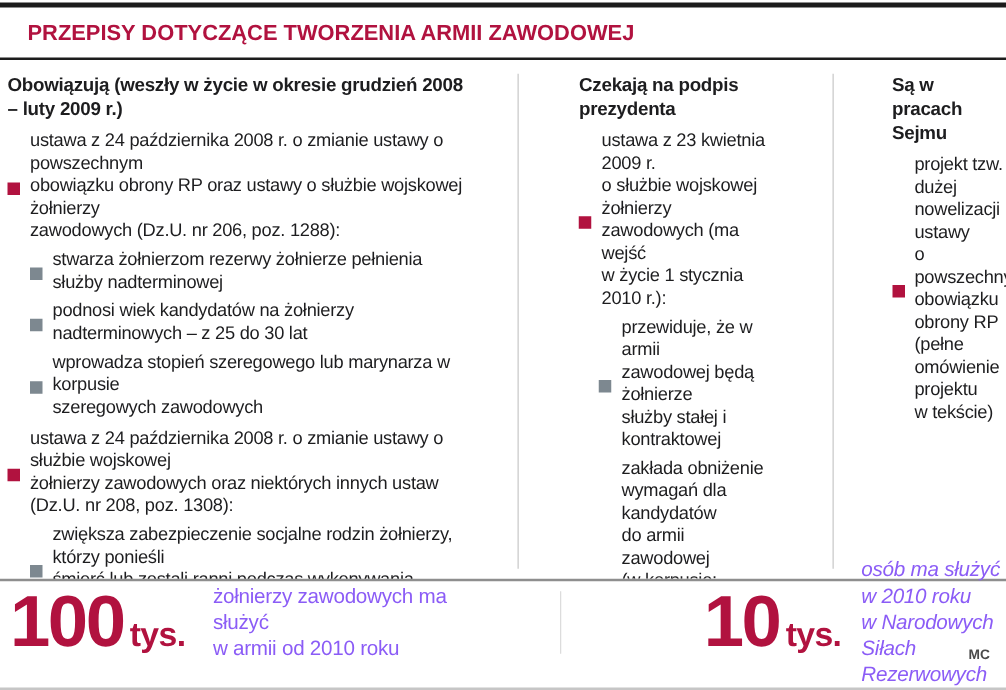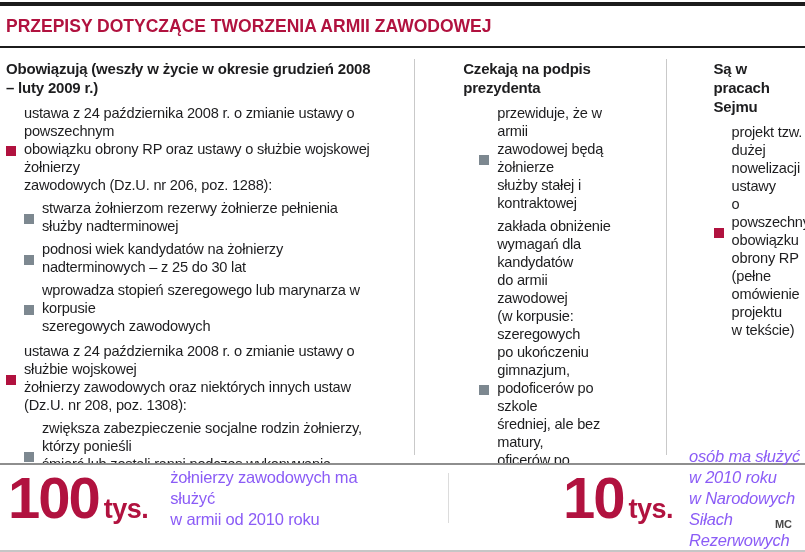--- a/index.html
+++ b/index.html
@@ -7,21 +7,21 @@
   body {
     font-family:"Liberation Sans","DejaVu Sans",sans-serif;
     color:#1d1d1f;
     letter-spacing:-0.2px;
   }
   .page { position:relative; width:805px; height:552px; }
 
   .rule-top   { height:4px; background:#1c1c1c; margin-top:2px; }
   .title {
     font-size:17.5px; font-weight:bold; color:#b1123f;
-    padding:10px 6px 9px 6px; letter-spacing:0;
+    padding:10px 6px 9px 22px; letter-spacing:0;
   }
   .rule-title { height:2px; background:#1c1c1c; }
 
   .columns { display:flex; height:415px; padding-top:11px; overflow:hidden;gap:36px; }
   .col { overflow:hidden; }
   .col1 { width:460px; padding:0 8px 0 6px; }
   .col2 { width:214px; padding:0 8px 0 12px; }
   .col3 { width:122px; padding:0 4px 0 11px; }
   .vdiv { width:1px; background:#c9c9c9; margin-bottom:8px; }
 
@@ -121,20 +121,27 @@
 śmierć lub zostali ranni podczas wykonywania obowiązków</p>
       </div>
 
     </section>
 
     <div class="vdiv"></div>
 
     <section class="col col2">
       <div class="col-header">Czekają na podpis prezydenta</div>
 
+      <div class="li l1">
+        <span class="sq red"></span>
+        <p class="txt">ustawa z 23 kwietnia 2009 r.
+o służbie wojskowej żołnierzy
+zawodowych (ma wejść
+w życie 1 stycznia 2010 r.):</p>
+      </div>
       <div class="li l2">
         <span class="sq gray"></span>
         <p class="txt">przewiduje, że w armii
 zawodowej będą żołnierze
 służby stałej i kontraktowej</p>
       </div>
       <div class="li l2">
         <span class="sq gray"></span>
         <p class="txt">zakłada obniżenie
 wymagań dla kandydatów

